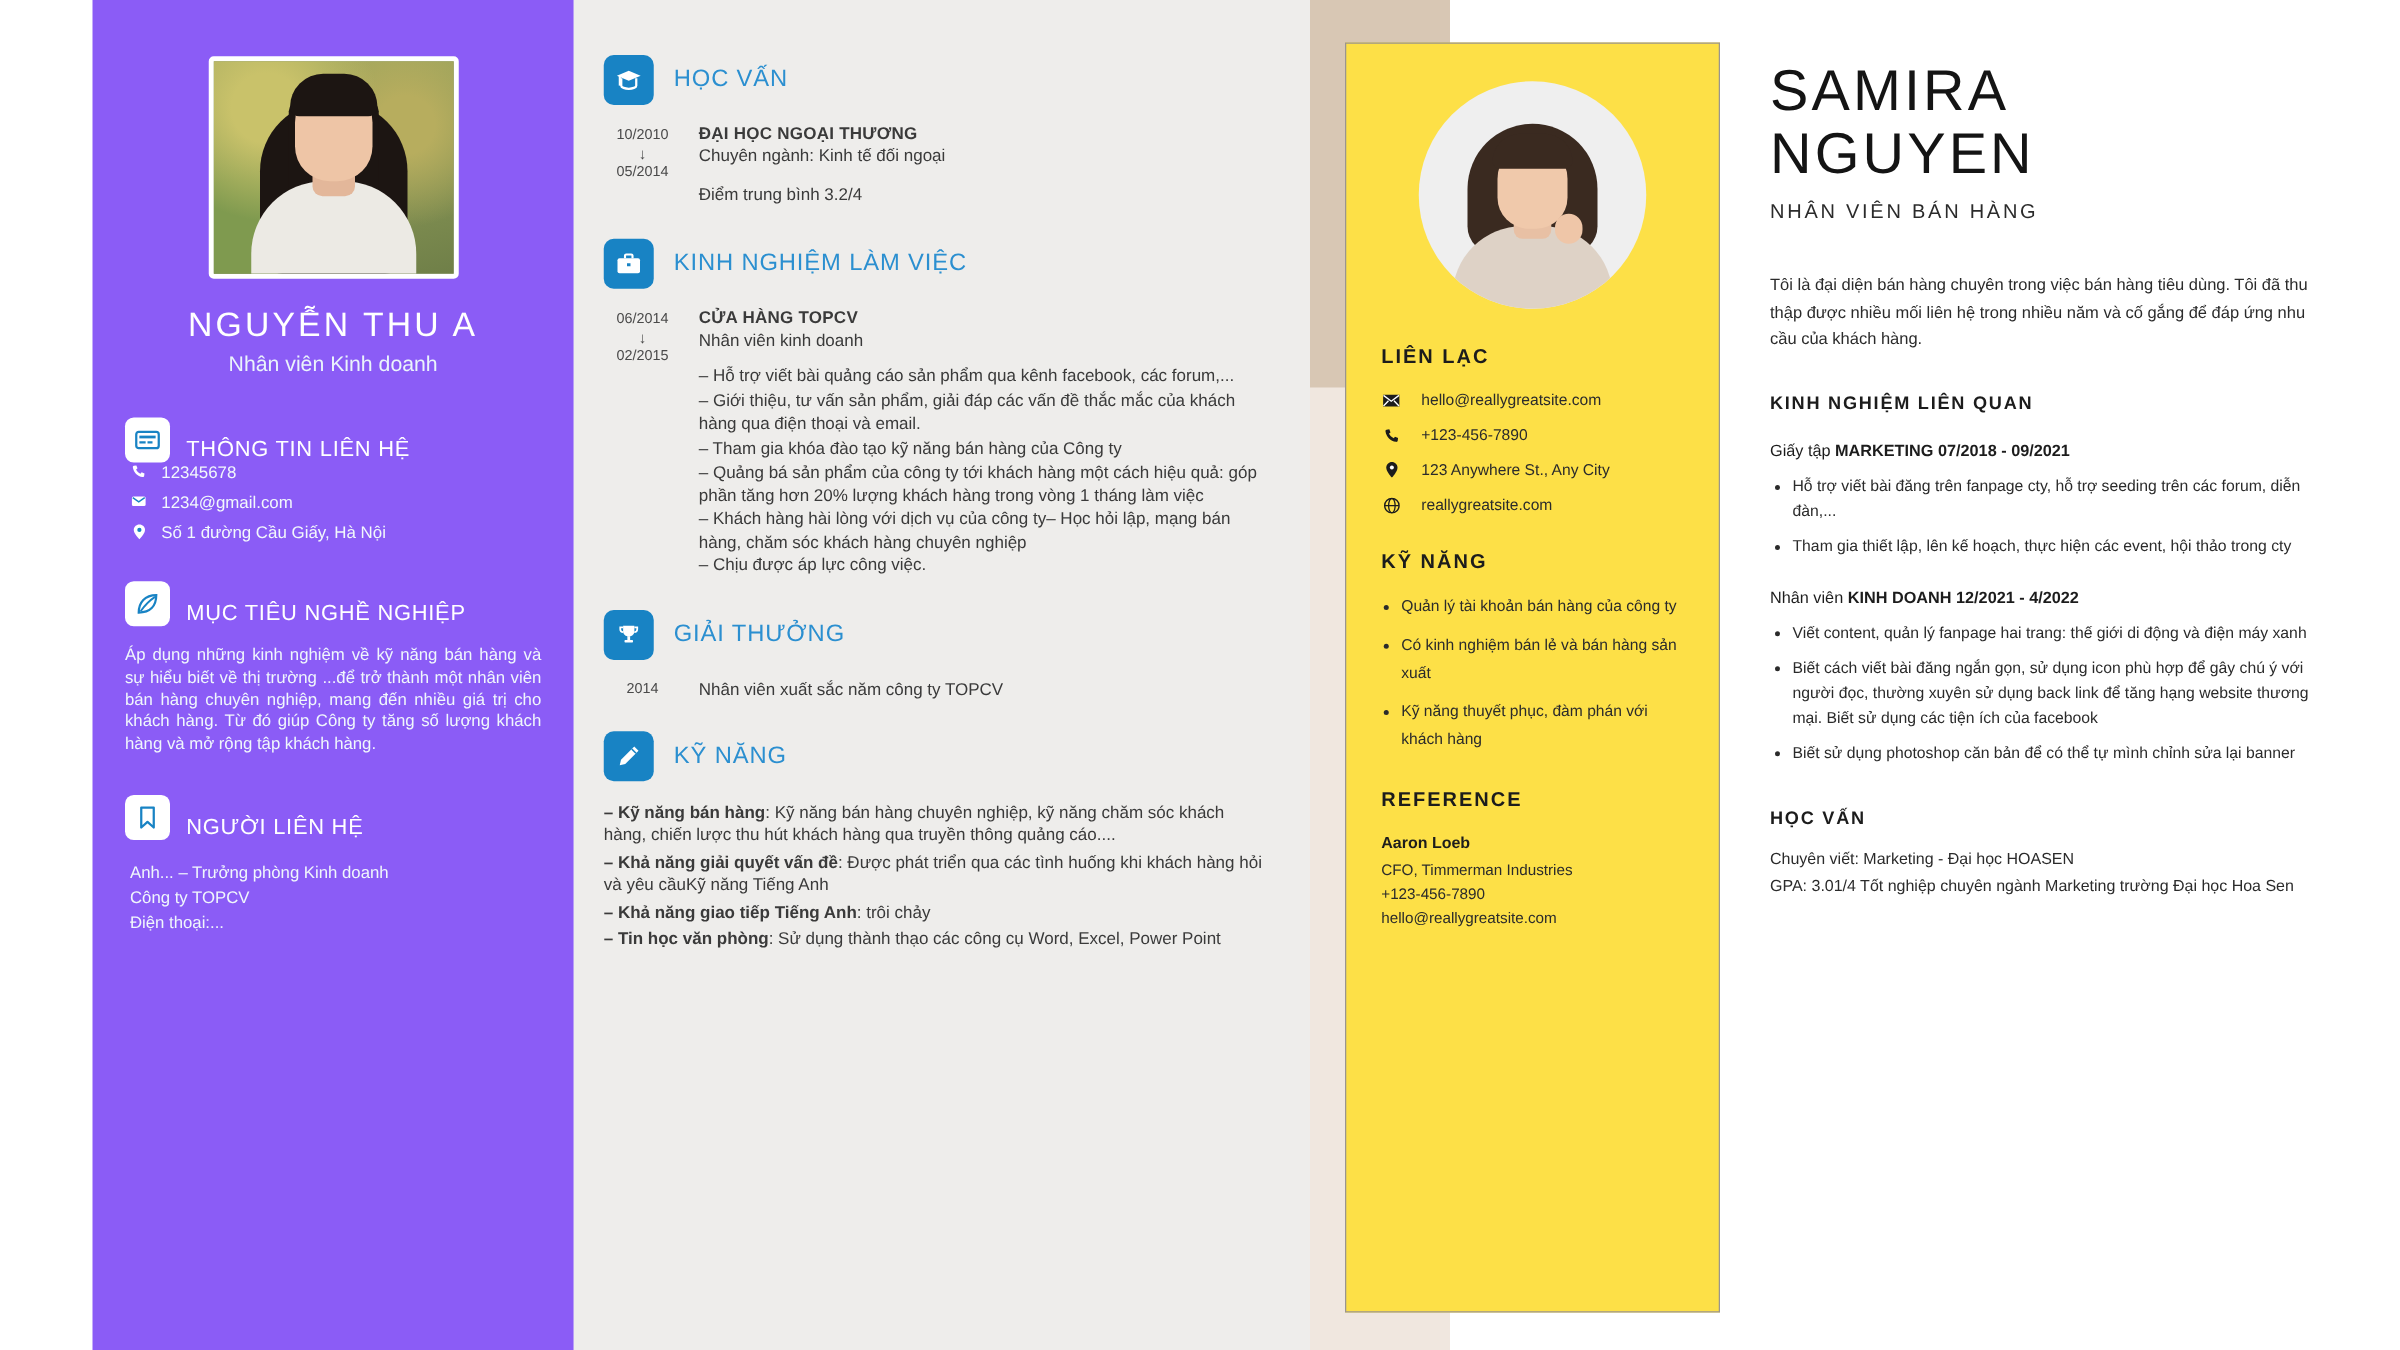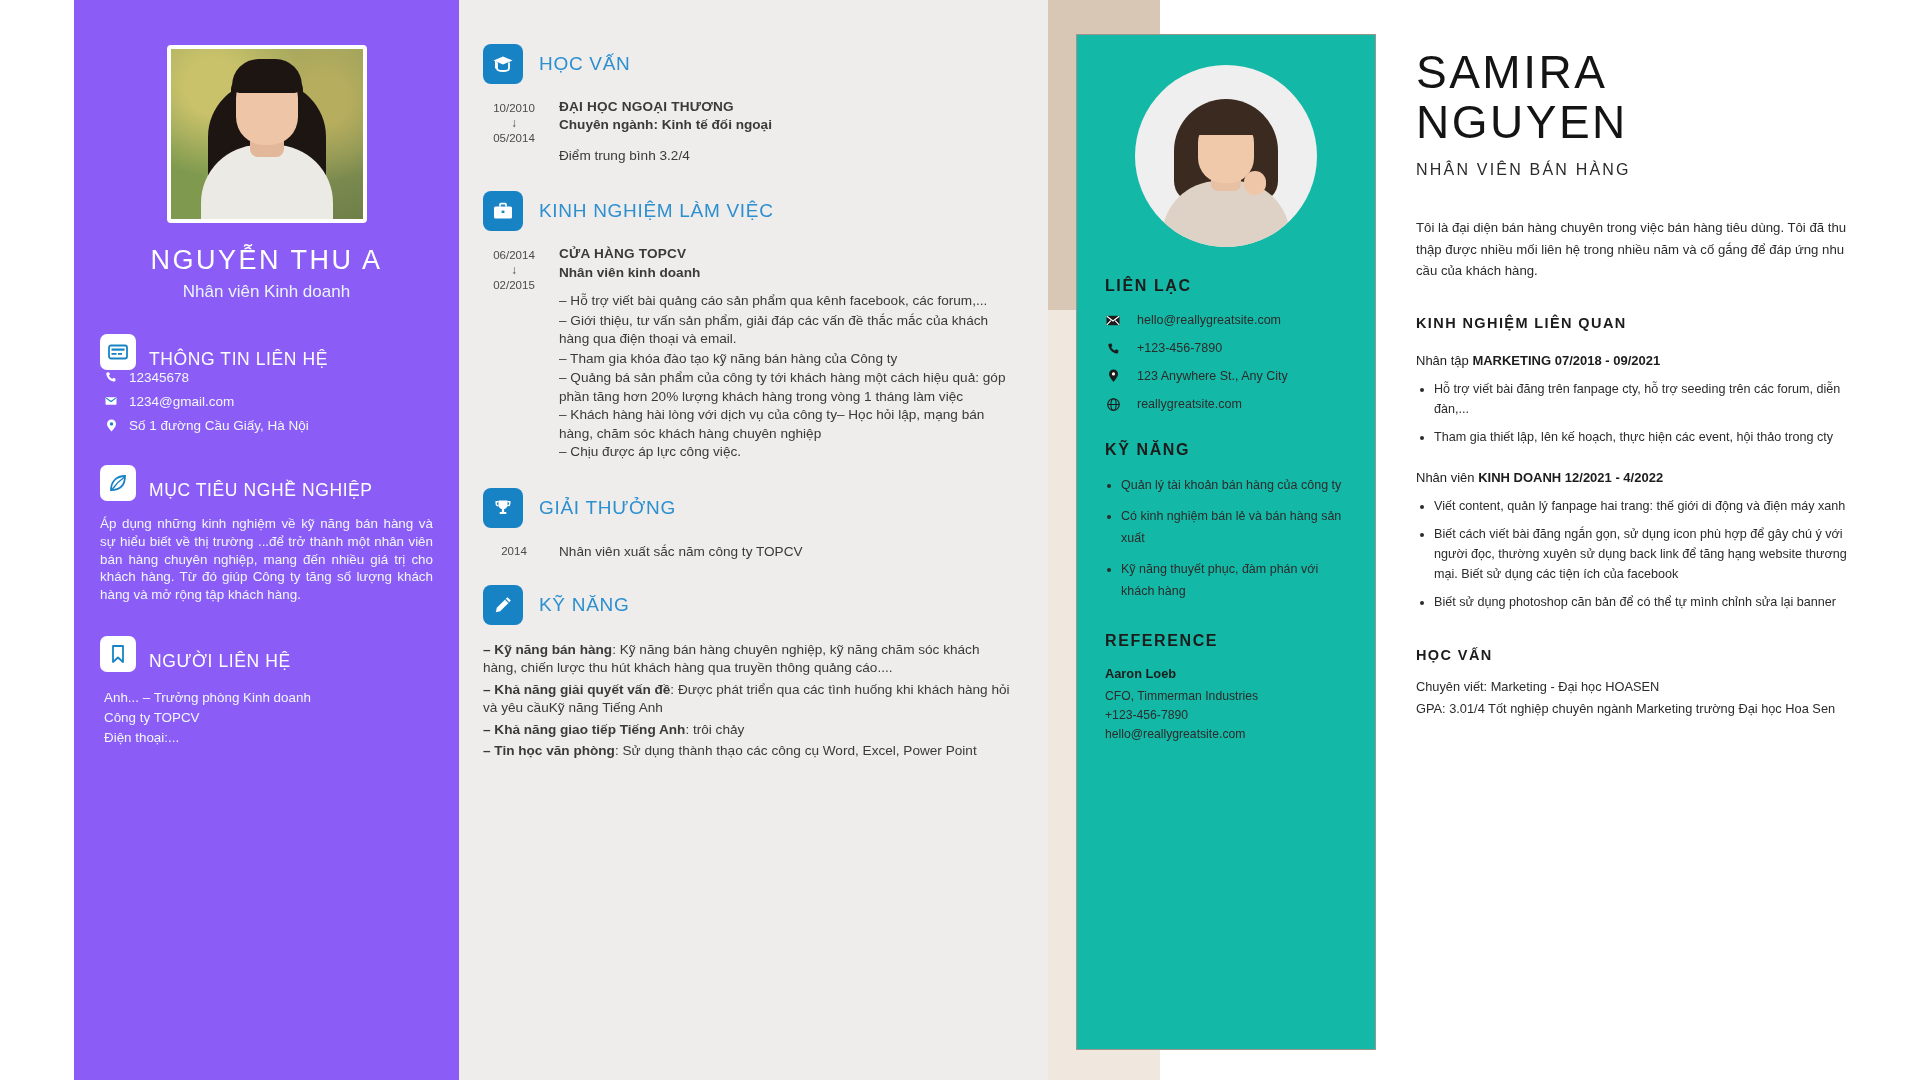--- a/index.html
+++ b/index.html
@@ -97,39 +97,39 @@
   .m-head { display: flex; align-items: center; gap: 16px; margin-top: 4px; }
   .m-ico { width: 40px; height: 40px; background: #1883c4; border-radius: 8px; display: flex; align-items: center; justify-content: center; flex: none; }
   .m-title { font-size: 19px; letter-spacing: .7px; color: #2b8fd0; font-weight: 500; }
   .m-head.second { margin-top: 26px; }
 
   .m-entry { display: flex; gap: 14px; margin-top: 14px; }
   .m-dates { width: 62px; flex: none; text-align: center; font-size: 11.5px; color: #4a4a4a; line-height: 1.45; padding-top: 2px; }
   .m-arrow { font-size: 12px; line-height: 1.1; }
   .m-body { flex: 1; font-size: 13.6px; line-height: 1.36; color: #3a3a3a; }
   .m-org { font-weight: 700; letter-spacing: .2px; }
-  .m-sub { font-weight: 700; }
+  .m-sub { font-weight: 400; }
   .m-note { margin-top: 12px; }
   .m-bullets { margin-top: 10px; }
   .m-bullets div { margin-bottom: 1px; }
   .m-strong { font-weight: 700; }
   .m-skill { margin-top: 3px; }
   .award-row { display: flex; gap: 14px; margin-top: 16px; align-items: flex-start; }
   .award-year { width: 62px; flex: none; text-align: center; font-size: 11.5px; color: #4a4a4a; padding-top: 1px; }
   .award-txt { font-size: 13.6px; color: #3a3a3a; }
   .skills-body { margin-top: 16px; font-size: 13.6px; line-height: 1.36; color: #3a3a3a; }
 
   
   .resume-right { position: relative; width: 872px; height: 1080px; background: #ffffff; }
   .beige-strip { position: absolute; left: 0; top: 0; width: 112px; height: 100%; background: #d8c7b4; }
   .cream-col { position: absolute; left: 0; top: 310px; width: 112px; height: 770px; background: #f0e7df; }
   .right-inner { position: absolute; left: 0; top: 0; width: 100%; height: 100%; display: flex; }
   .r-left-col {
     width: 300px; margin-left: 28px; margin-top: 34px; margin-bottom: 30px;
-    background: #14b8a6; border: 1px solid #9a958f;
+    background: #fde047; border: 1px solid #9a958f;
     padding: 26px 28px 0 28px;
     position: relative; z-index: 2;
   }
   .r-photo {
     width: 182px; height: 182px; margin: 4px auto 0 auto;
     border-radius: 50%; background: #efefef; position: relative; overflow: hidden;
   }
   .rp-body { position: absolute; left: 50%; transform: translateX(-50%); bottom: 0; width: 128px; height: 66px; background: #ded2c6; border-radius: 56px 56px 0 0; }
   .rp-neck { position: absolute; left: 50%; transform: translateX(-50%); bottom: 56px; width: 30px; height: 26px; background: #e8c0a4; border-radius: 7px; }
   .rp-hairback { position: absolute; left: 50%; transform: translateX(-50%); bottom: 44px; width: 104px; height: 104px; background: #3a2a20; border-radius: 52px 52px 22px 22px; }
@@ -411,21 +411,21 @@
         <div class="r-name">
           <div>SAMIRA</div>
           <div>NGUYEN</div>
         </div>
         <div class="r-role">NHÂN VIÊN BÁN HÀNG</div>
         <div class="r-intro">Tôi là đại diện bán hàng chuyên trong việc bán hàng tiêu dùng. Tôi đã thu thập được nhiều mối liên hệ trong nhiều năm và cố gắng để đáp ứng nhu cầu của khách hàng.</div>
 
         <div class="r-h2">KINH NGHIỆM LIÊN QUAN</div>
 
         <div class="r-job">
-          <span style="font-weight:400">Nhân tập </span><span>MARKETING 07/2018 - 09/2021</span>
+          <span style="font-weight:400">Giấy tập </span><span>MARKETING 07/2018 - 09/2021</span>
         </div>
         <ul class="r-ul">
           <li>Hỗ trợ viết bài đăng trên fanpage cty, hỗ trợ seeding trên các forum, diễn đàn,...</li>
           <li>Tham gia thiết lập, lên kế hoạch, thực hiện các event, hội thảo trong cty</li>
         </ul>
 
         <div class="r-job">
           <span style="font-weight:400">Nhân viên </span><span>KINH DOANH 12/2021 - 4/2022</span>
         </div>
         <ul class="r-ul">

